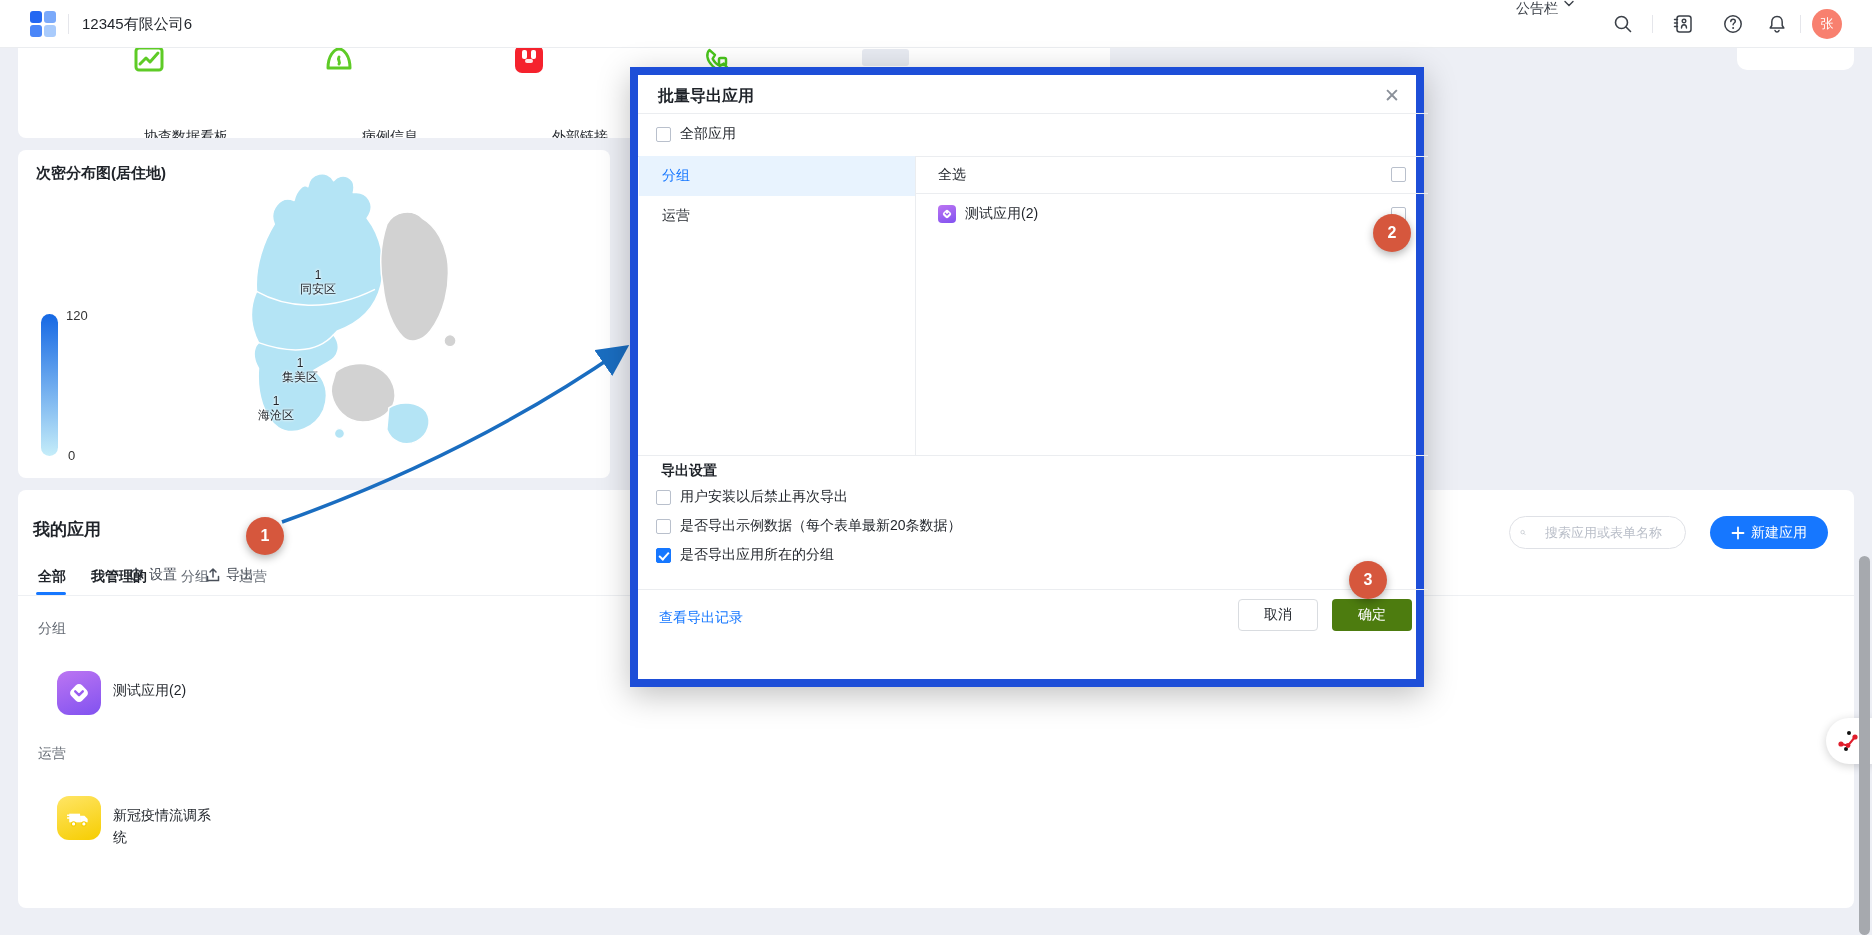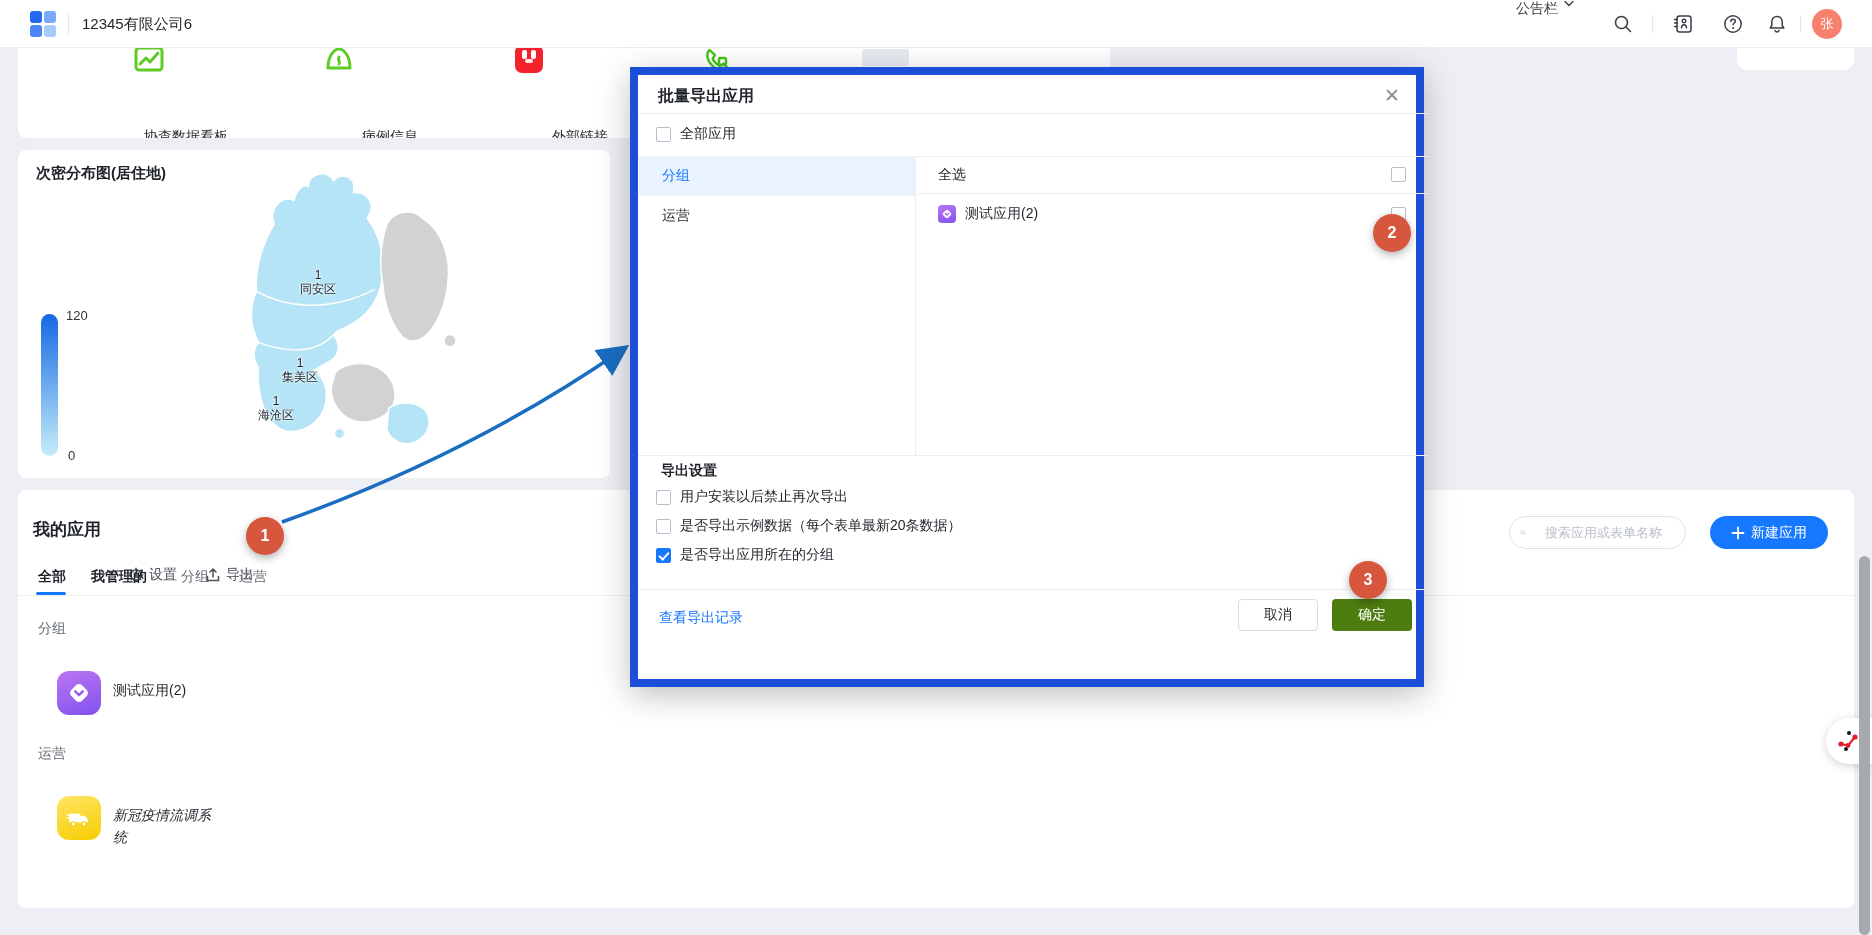--- a/index.html
+++ b/index.html
@@ -207,21 +207,21 @@
       <div class="app-icon purple">
         <svg width="26" height="26" viewBox="0 0 24 24">
             <rect x="5" y="5" width="14" height="14" rx="4" transform="rotate(45 12 12)" fill="#fff"></rect>
             <path d="M8.5 10.5 l3.5 3.5 3.5-3.5" fill="none" stroke="#9a5cf0" stroke-width="2.2" stroke-linecap="round" stroke-linejoin="round"></path>
           </svg>
       </div>
       <div class="app-name">测试应用(2)</div>
     </div>
 
     <div class="group-label" style="top:255px;">运营</div>
-    <div class="app-item" style="left:39px; top:306px;font-style:italic;">
+    <div class="app-item" style="left:39px; top:306px;">
       <div class="app-icon yellow">
         <svg width="26" height="26" viewBox="0 0 24 24">
             <path d="M3 8 h10 v8 H3 Z" fill="#fff"></path>
             <path d="M13 10 h4 l3 3 v3 h-7 Z" fill="#fff"></path>
             <circle cx="7" cy="17.5" r="2" fill="#fff" stroke="#f6cd00" stroke-width="1"></circle>
             <circle cx="16.5" cy="17.5" r="2" fill="#fff" stroke="#f6cd00" stroke-width="1"></circle>
             <path d="M1 9.5 h4 M1 12 h3" stroke="#fff" stroke-width="1.4"></path>
           </svg>
       </div>
       <div class="app-name">新冠疫情流调系统</div>

